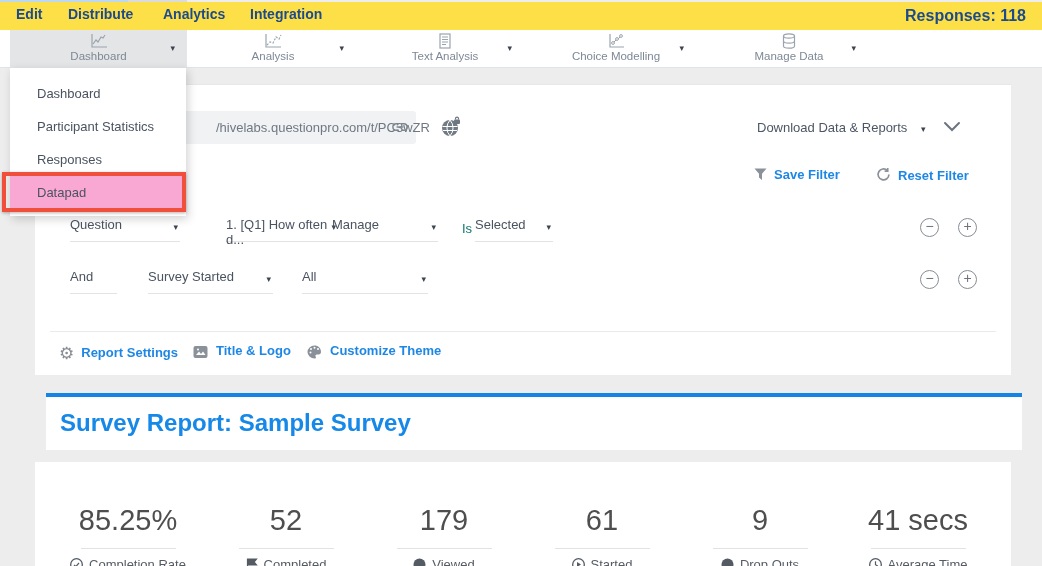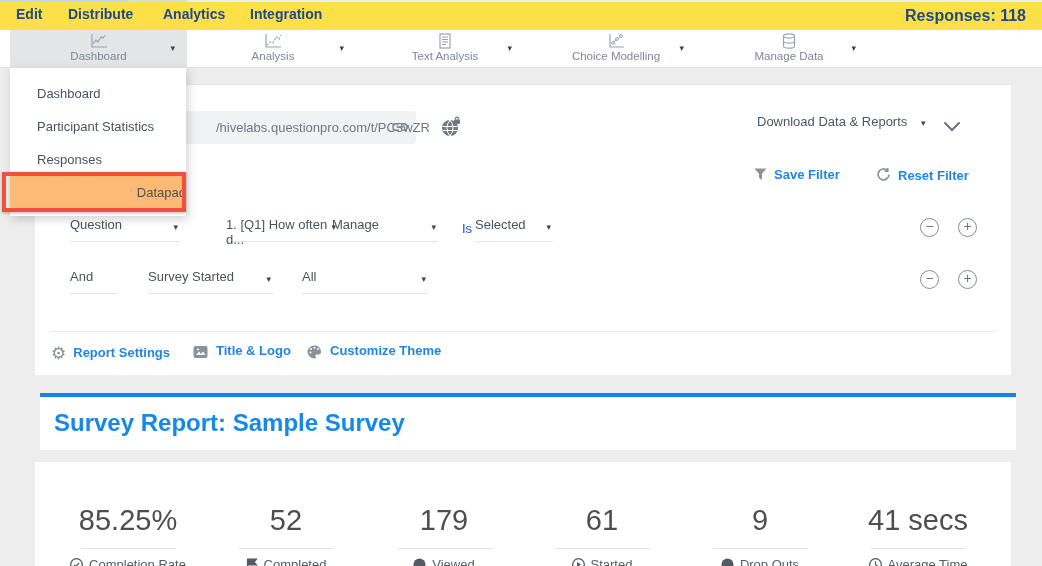--- a/index.html
+++ b/index.html
@@ -33,70 +33,70 @@
   
   .page { position:absolute; top:68px; left:0; width:1042px; height:498px; background:#ededee; }
   .card { position:absolute; background:#fff; }
   .filter-card { left:35px; top:16px; width:976px; height:291px; border-top:1px solid #e7e7e7; }
 
   .url-input { position:absolute; left:31px; top:26px; width:350px; height:33px; background:#f1f2f3; border-radius:3px; }
   .url-text { position:absolute; left:150px; top:9px; font-size:13px; color:#6f7884; white-space:nowrap; }
   .url-link-icon { position:absolute; right:6px; top:7px; }
   .globe-icon { position:absolute; left:405px; top:31px; }
 
-  .download-wrap { position:absolute; left:722px; top:23px; font-size:13px; color:#4d5664; cursor:pointer; }
+  .download-wrap { position:absolute; left:722px; top:29px; font-size:13px; color:#4d5664; cursor:pointer; }
   .download-wrap .lbl { display:inline-block; padding-top:6px; }
   .dl-caret { font-size:9px; color:#3c4450; margin-left:10px; }
   .collapse-chevron { position:absolute; left:908px; top:33px; cursor:pointer; }
 
   .filter-action { position:absolute; top:82px; font-size:13px; font-weight:700; color:#1e87e5; cursor:pointer; }
   .fa-save { left:719px; } .fa-reset { left:841px; }
   .filter-action svg, .filter-action .fa-icon { vertical-align:-2px; margin-right:7px; }
 
   .dd { position:absolute; height:25px; border-bottom:1px solid #e3e3e3; font-size:13px; color:#4a5360; cursor:pointer; }
   .dd .dd-caret { position:absolute; right:2px; top:5px; font-size:9px; color:#3c4450; }
   .row1 { top:132px; } .row2 { top:184px; }
   .dd-field1   { left:35px;  width:110px; }
   .dd-question { left:163px; width:112px;margin-left:28px; }
   .dd-value1   { left:297px; width:106px; }
-  .op-is       { position:absolute; left:427px; top:136px; font-size:13px; color:#1d4ed8; }
+  .op-is       { position:absolute; left:427px; top:136px; font-size:13px; color:#0f766e; }
   .dd-selected { left:440px; width:78px; }
   .dd-conj     { left:35px;  width:47px; }
   .dd-status   { left:113px; width:125px; }
   .dd-all      { left:267px; width:126px; }
 
   .circle-btn { position:absolute; width:19px; height:19px; border:1.5px solid #868d95; border-radius:50%; color:#6d737b; font-size:14px; line-height:15px; text-align:center; cursor:pointer; background:#fff; }
   .cb-minus1 { left:885px; top:133px; } .cb-plus1 { left:923px; top:133px; }
   .cb-minus2 { left:885px; top:185px; } .cb-plus2 { left:923px; top:185px; }
 
   .filter-divider { position:absolute; left:15px; top:246px; width:946px; height:1px; background:#eaeaea; }
 
   .settings-row { position:absolute; left:0; top:258px; width:100%; height:30px; }
   .setting-item { position:absolute; top:0; font-size:13px; font-weight:700; color:#1e87e5; cursor:pointer; }
-  .si-report { left:16px;text-align:center; } .si-title { left:158px; } .si-theme { left:272px; }
+  .si-report { left:24px;text-align:center; } .si-title { left:158px; } .si-theme { left:272px; }
   .setting-item .s-icon { vertical-align:-4px; margin-right:8px; }
   .gear-glyph { font-size:17px; color:#878d95; font-weight:400; vertical-align:-2px; margin-right:7px; }
 
   
-  .banner-card { left:40px; top:325px; width:976px; height:57px; border-top:4px solid #1585e5; }
+  .banner-card { left:46px; top:325px; width:976px; height:57px; border-top:4px solid #1585e5; }
   .banner-title { position:absolute; left:14px; top:12px; font-size:24px; font-weight:700; color:#1688e8; }
 
   
   .stats-card { left:35px; top:394px; width:976px; height:160px; }
   .stats-row { display:flex; padding:0 14px; }
   .stat-col { flex:1; text-align:center; }
   .stat-value { font-size:29px; color:#4e4e4e; margin-top:43px; line-height:30px; }
   .stat-rule { width:95px; height:1px; background:#e2e2e2; margin:13px auto 0; }
   .stat-label { margin-top:8px; font-size:13px; color:#555b63; white-space:nowrap; }
   .stat-label svg { vertical-align:-2px; margin-right:6px; }
 
   
   .dash-menu { position:absolute; left:10px; top:68px; width:176px; height:148px; background:#fff; box-shadow:2px 3px 9px rgba(0,0,0,0.18); z-index:40; padding-top:9px; }
   .menu-item { height:33px; line-height:33px; padding-left:27px; font-size:13px; color:#4a5360; cursor:pointer; }
-  .menu-item.highlight { background:#fdba74;text-align:right; }
+  .menu-item.highlight { background:#f9a8d4; }
   .red-box { position:absolute; left:2px; top:172px; width:184px; height:40px; border:4px solid #ef4f3b; z-index:60; box-shadow:0 1px 3px rgba(60,30,20,0.35); pointer-events:none; }
 </style>
 </head>
 <body>
 
 <div class="strip blue"></div>
 <div class="strip gray"></div>
 
 <div class="topnav">
   <span class="nav-item nav-edit">Edit</span>

